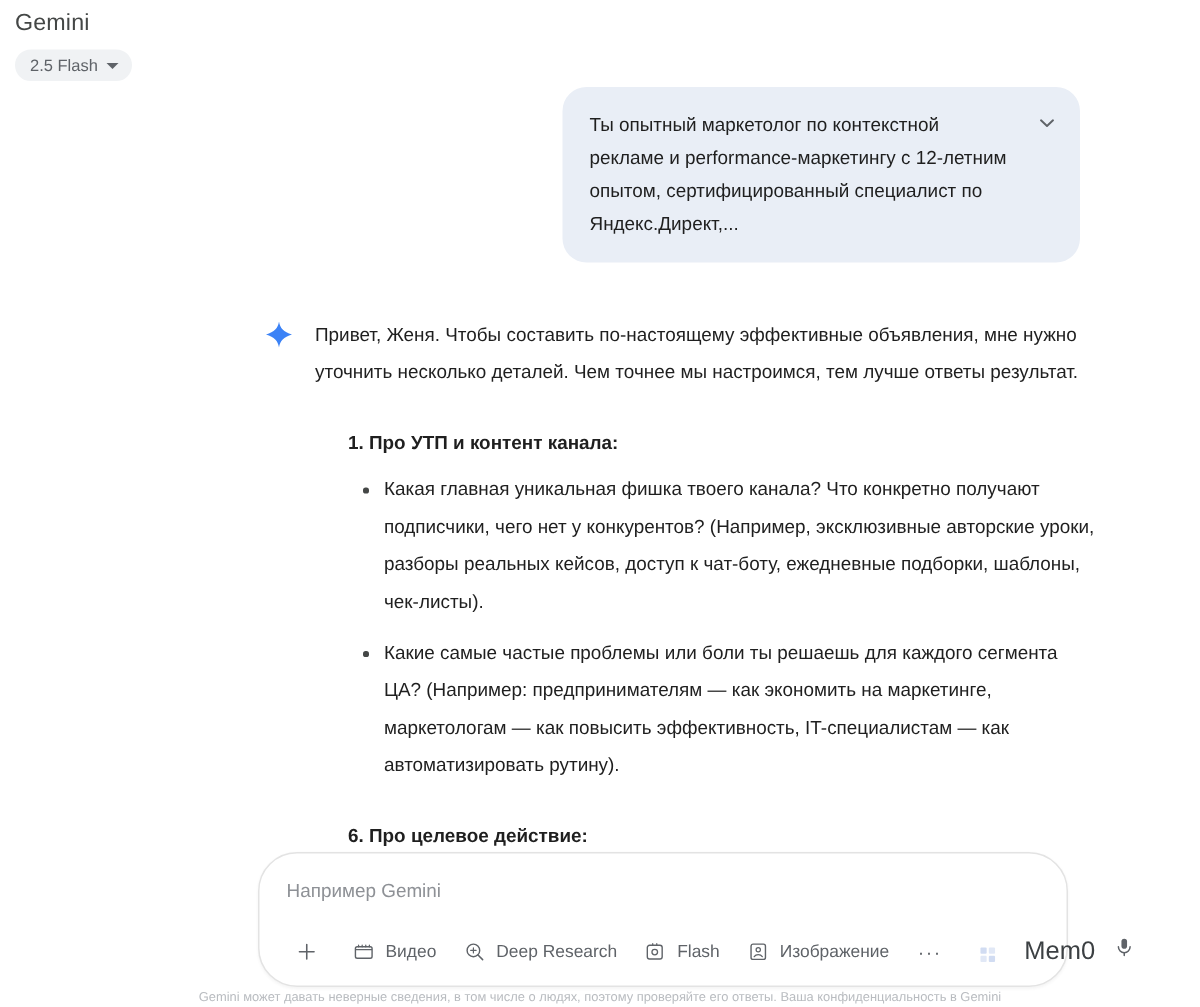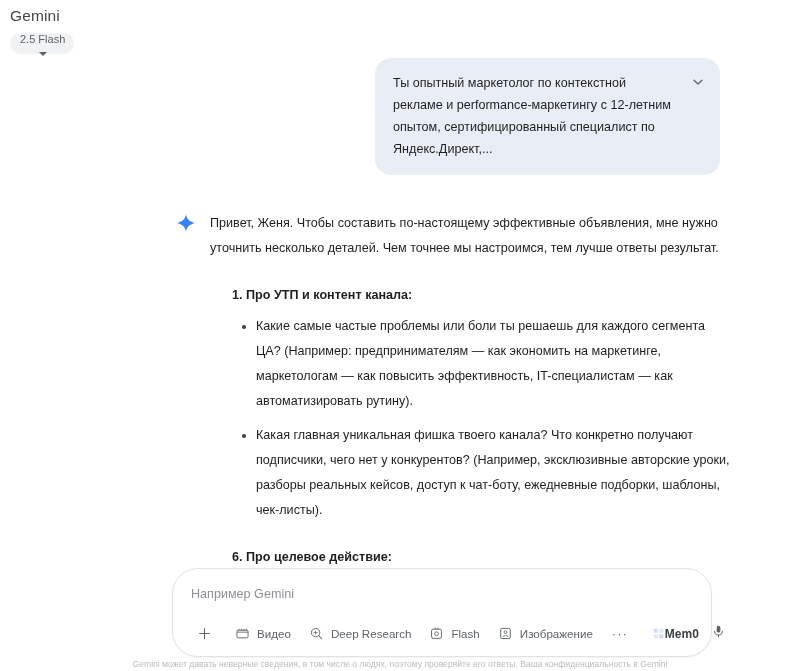--- a/index.html
+++ b/index.html
@@ -33,21 +33,20 @@
     align-items: center;
     gap: 6px;
     margin-top: 7px;
     height: 21px;
     padding: 0 9px 0 10px;
     border-radius: 11px;
     background: #f0f2f4;
     color: #5f6368;
     font-size: 11px;
     cursor: pointer;
-    flex-direction: column;
   }
   .chip-caret {
     width: 0; height: 0;
     border-left: 4px solid transparent;
     border-right: 4px solid transparent;
     border-top: 4.5px solid #5f6368;
     margin-top: 1px;
   }
 
   
@@ -175,25 +174,25 @@
   .dots {
     color: #5f6368;
     font-size: 13px;
     letter-spacing: 1px;
     padding: 3px 10px;
     cursor: pointer;
   }
   .mem {
     display: inline-flex;
     align-items: center;
-    gap: 0;
+    gap: 18px;
     margin-left: 6px;
     color: #3c4043;
-    font-size: 12px;
-    font-weight: bold;
+    font-size: 17px;
+    font-weight: normal;
     padding: 3px 8px;
     border-radius: 13px;
     cursor: pointer;
   }
   .mem-ic {
     width: 13px; height: 13px;
     opacity: .30;
   }
   .mic {
     margin-left: auto;
@@ -244,22 +243,22 @@
           <path d="M12 1.6 C12.9 7.0 15.6 10.0 22.4 12 C15.6 14.0 12.9 17.0 12 22.4
                    C11.1 17.0 8.4 14.0 1.6 12 C8.4 10.0 11.1 7.0 12 1.6 Z" fill="#3b82f6"></path>
         </svg>
       </span>
 
       <div class="reply">
         <p>Привет, Женя. Чтобы составить по-настоящему эффективные объявления, мне нужно уточнить несколько деталей. Чем точнее мы настроимся, тем лучше ответы результат.</p>
 
         <div class="sec-head">1. Про УТП и контент канала:</div>
         <ul class="bullets">
+          <li>Какая главная уникальная фишка твоего канала? Что конкретно получают подписчики, чего нет у конкурентов? (Например, эксклюзивные авторские уроки, разборы реальных кейсов, доступ к чат-боту, ежедневные подборки, шаблоны, чек-листы).</li>
           <li>Какие самые частые проблемы или боли ты решаешь для каждого сегмента ЦА? (Например: предпринимателям — как экономить на маркетинге, маркетологам — как повысить эффективность, IT-специалистам — как автоматизировать рутину).</li>
-          <li>Какая главная уникальная фишка твоего канала? Что конкретно получают подписчики, чего нет у конкурентов? (Например, эксклюзивные авторские уроки, разборы реальных кейсов, доступ к чат-боту, ежедневные подборки, шаблоны, чек-листы).</li>
         </ul>
 
         <div class="sec-head">6. Про целевое действие:</div>
 
       </div>
     </div>
   </div>
 
   <div class="composer-wrap">
     <div class="composer">

